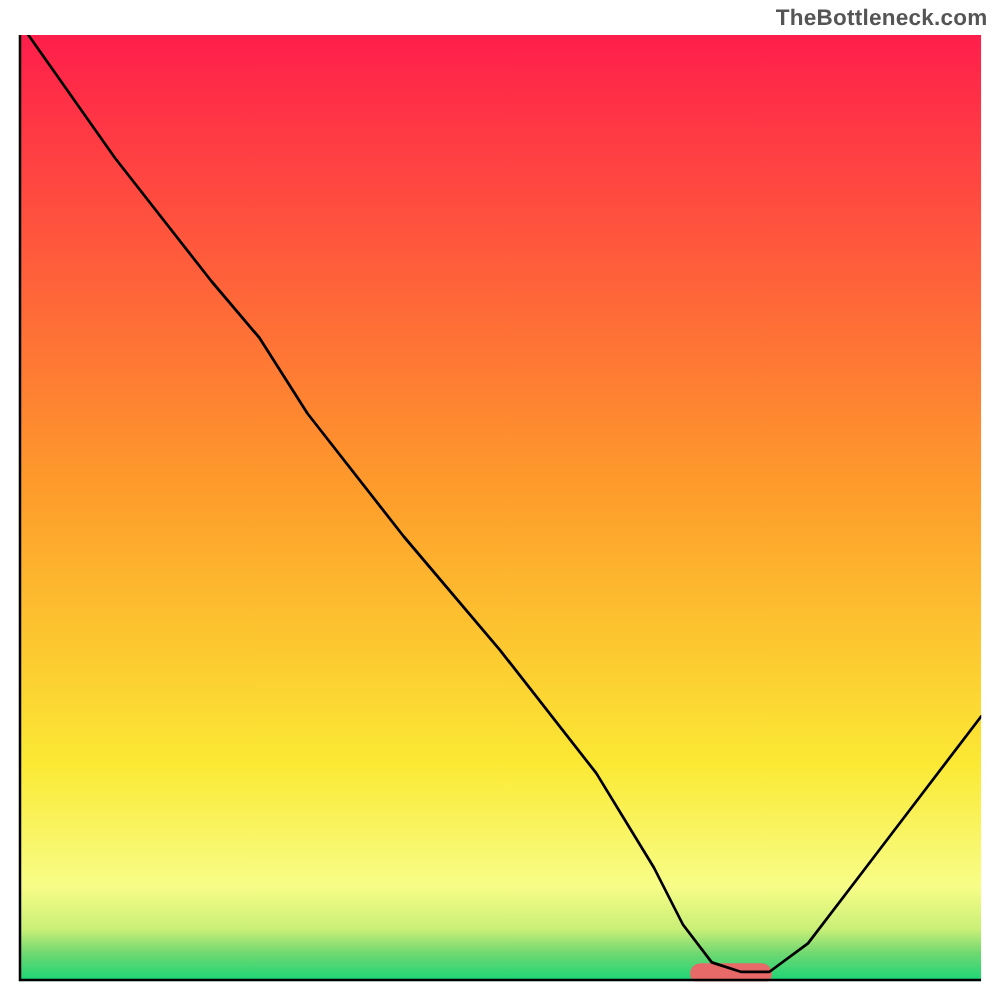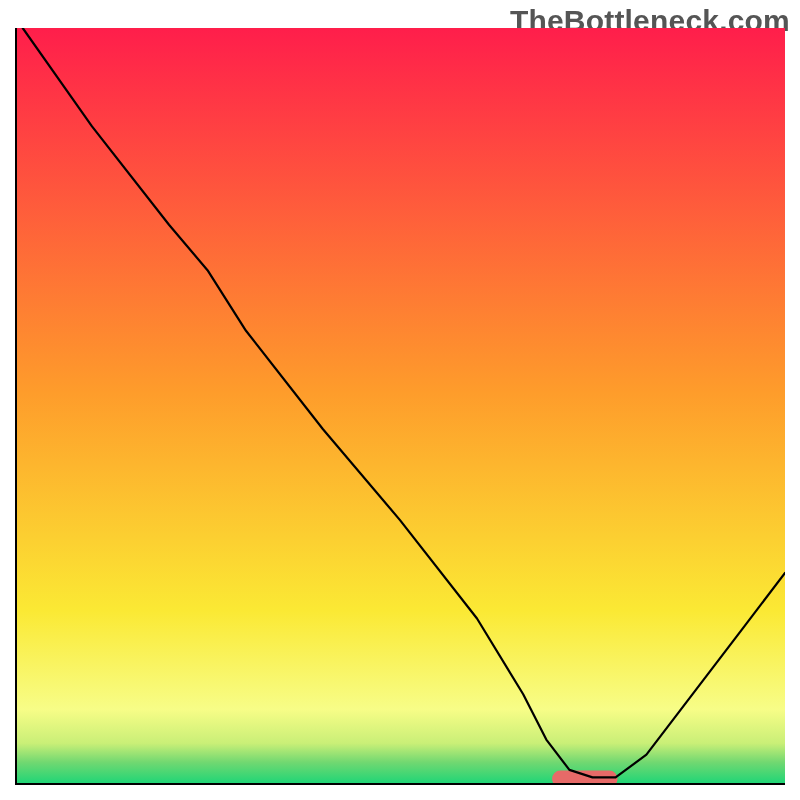--- a/index.html
+++ b/index.html
@@ -13,21 +13,21 @@
   }
   .container {
     position: relative;
     width: 800px;
     height: 800px;
   }
   .watermark {
     position: absolute;
     top: 4px;
     right: 10px;
-    font-size: 30px;
+    font-size: 18px;
     font-weight: 600;
     color: #555555;
     letter-spacing: 0.2px;
   }
   .plot {
     position: absolute;
     left: 15px;
     top: 28px;
     width: 770px;
     height: 757px;

